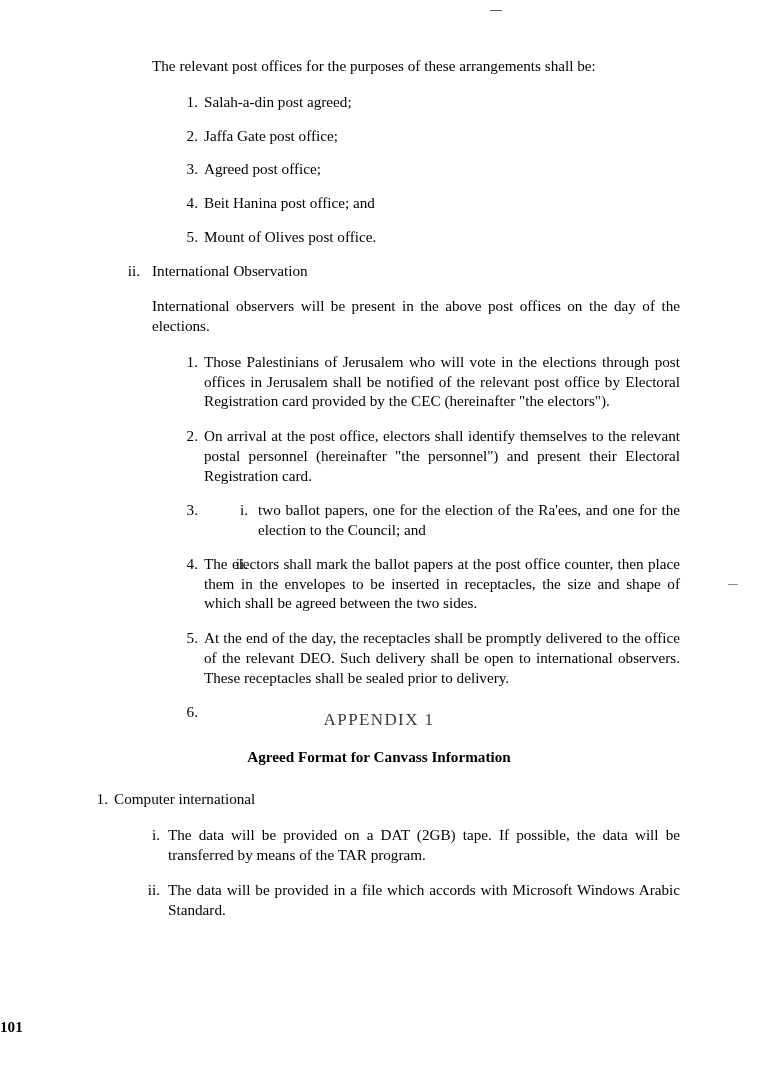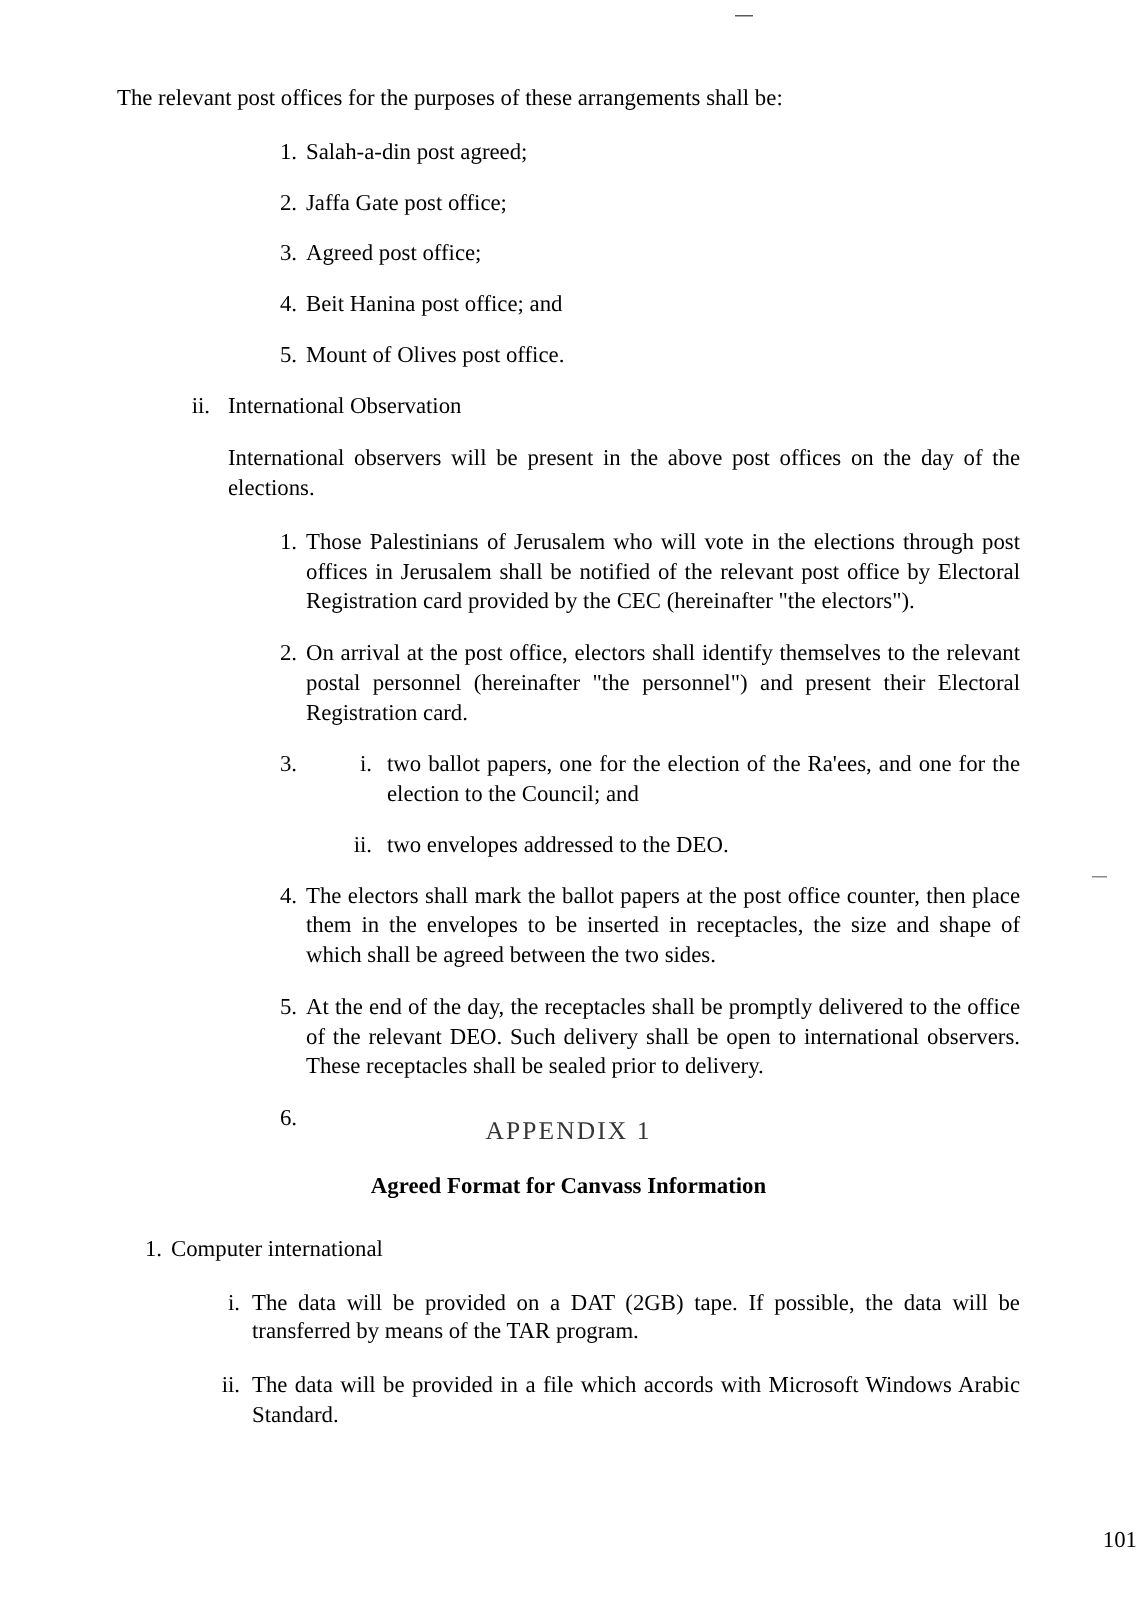--- a/index.html
+++ b/index.html
@@ -38,20 +38,21 @@
     height: 1px;
     background: #8a8a8a;
   }
   p {
     margin: 0;
     font-size: 15.2px;
     line-height: 1.30;
     text-align: justify;
   }
   .intro {
+    margin-left: 74px;
     margin-bottom: 16px;
   }
   
   .lvl1 {
     margin-left: 100px;
     margin-bottom: 15px;
     position: relative;
     padding-left: 26px;
   }
   .lvl1 .mk {
@@ -134,22 +135,23 @@
     left: 0;
     top: 0;
     width: 22px;
     text-align: right;
   }
   .pagenum {
     position: absolute;
     bottom: 42px;
     left: 0;
     width: 758px;
-    text-align: right;
+    text-align: left;
     font-size: 15.2px;
+    font-weight: bold;
   }
 </style>
 </head>
 <body>
 
 <div class="page">
 
   <div class="tick"></div>
   <div class="tick2"></div>
 
@@ -194,21 +196,20 @@
   <p class="lvl1">
     <span class="mk">3.</span>
   </p>
 
   <p class="lvl2">
     <span class="mk">i.</span>
     <span>two  ballot papers, one for the election of the Ra'ees, and one for the election to the Council; and</span>
   </p>
   <p class="lvl2">
     <span class="mk">ii.</span>
-    <span>two envelopes addressed to the DEO.</span>
   </p>
 
   <p class="lvl1">
     <span class="mk">4.</span>
     <span>The  electors shall mark the ballot papers at the post office counter, then place  them  in  the  envelopes to be inserted in receptacles, the size and shape of which shall be agreed between the two sides.</span>
   </p>
   <p class="lvl1">
     <span class="mk">5.</span>
     <span>At  the end of the day, the receptacles shall be promptly delivered to the office  of the relevant DEO. Such delivery shall be open to international observers. These receptacles shall be sealed prior to delivery.</span>
   </p>

